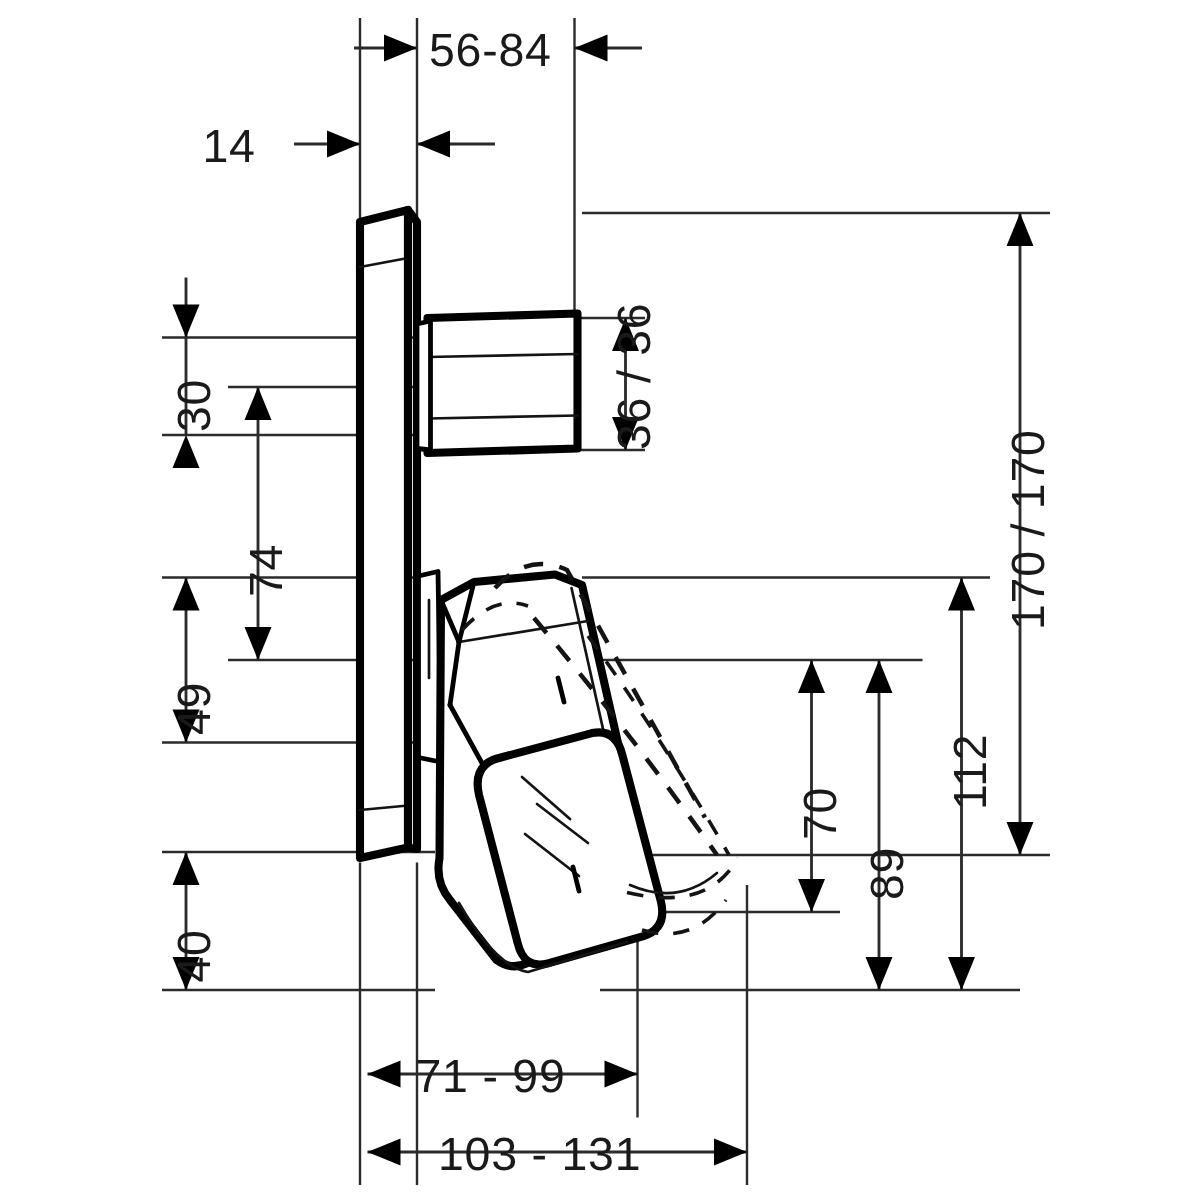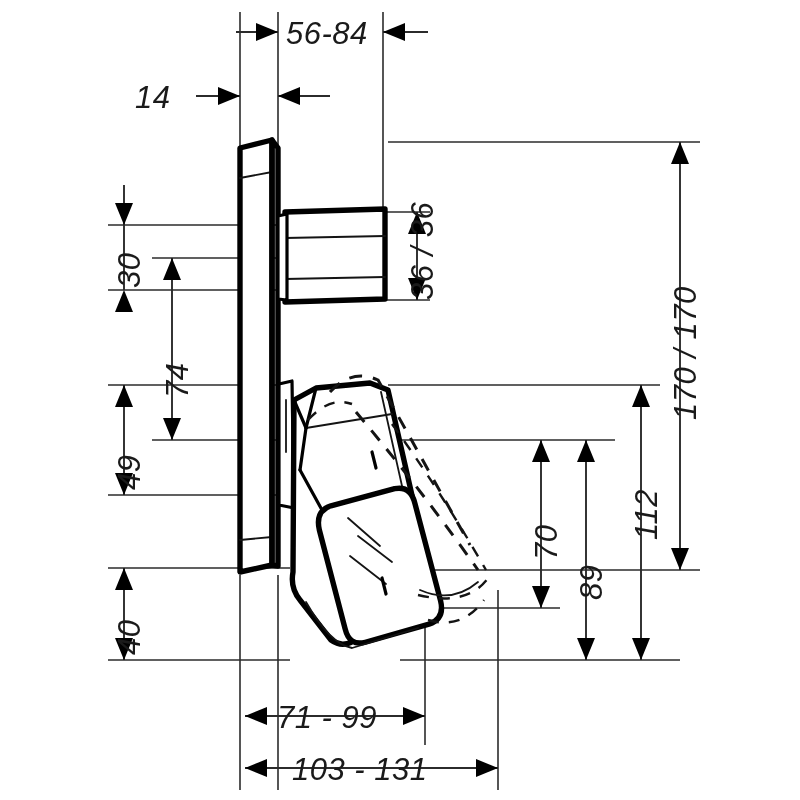--- a/index.html
+++ b/index.html
@@ -12,21 +12,20 @@
     width: 800px;
     height: 800px;
     font-family: "Liberation Sans", sans-serif;
     overflow: hidden;
   }
   #drawing-root {
     position: relative;
     width: 800px;
     height: 564px;
     background: #f97316;
-    font-style: italic;
   }
   svg#drawing {
     display: block;
     width: 800px;
     height: 800px;
   }
   .dim-text {
     font-family: "Liberation Sans", sans-serif;
     font-size: 31px;
     fill: #1a1a1a;

